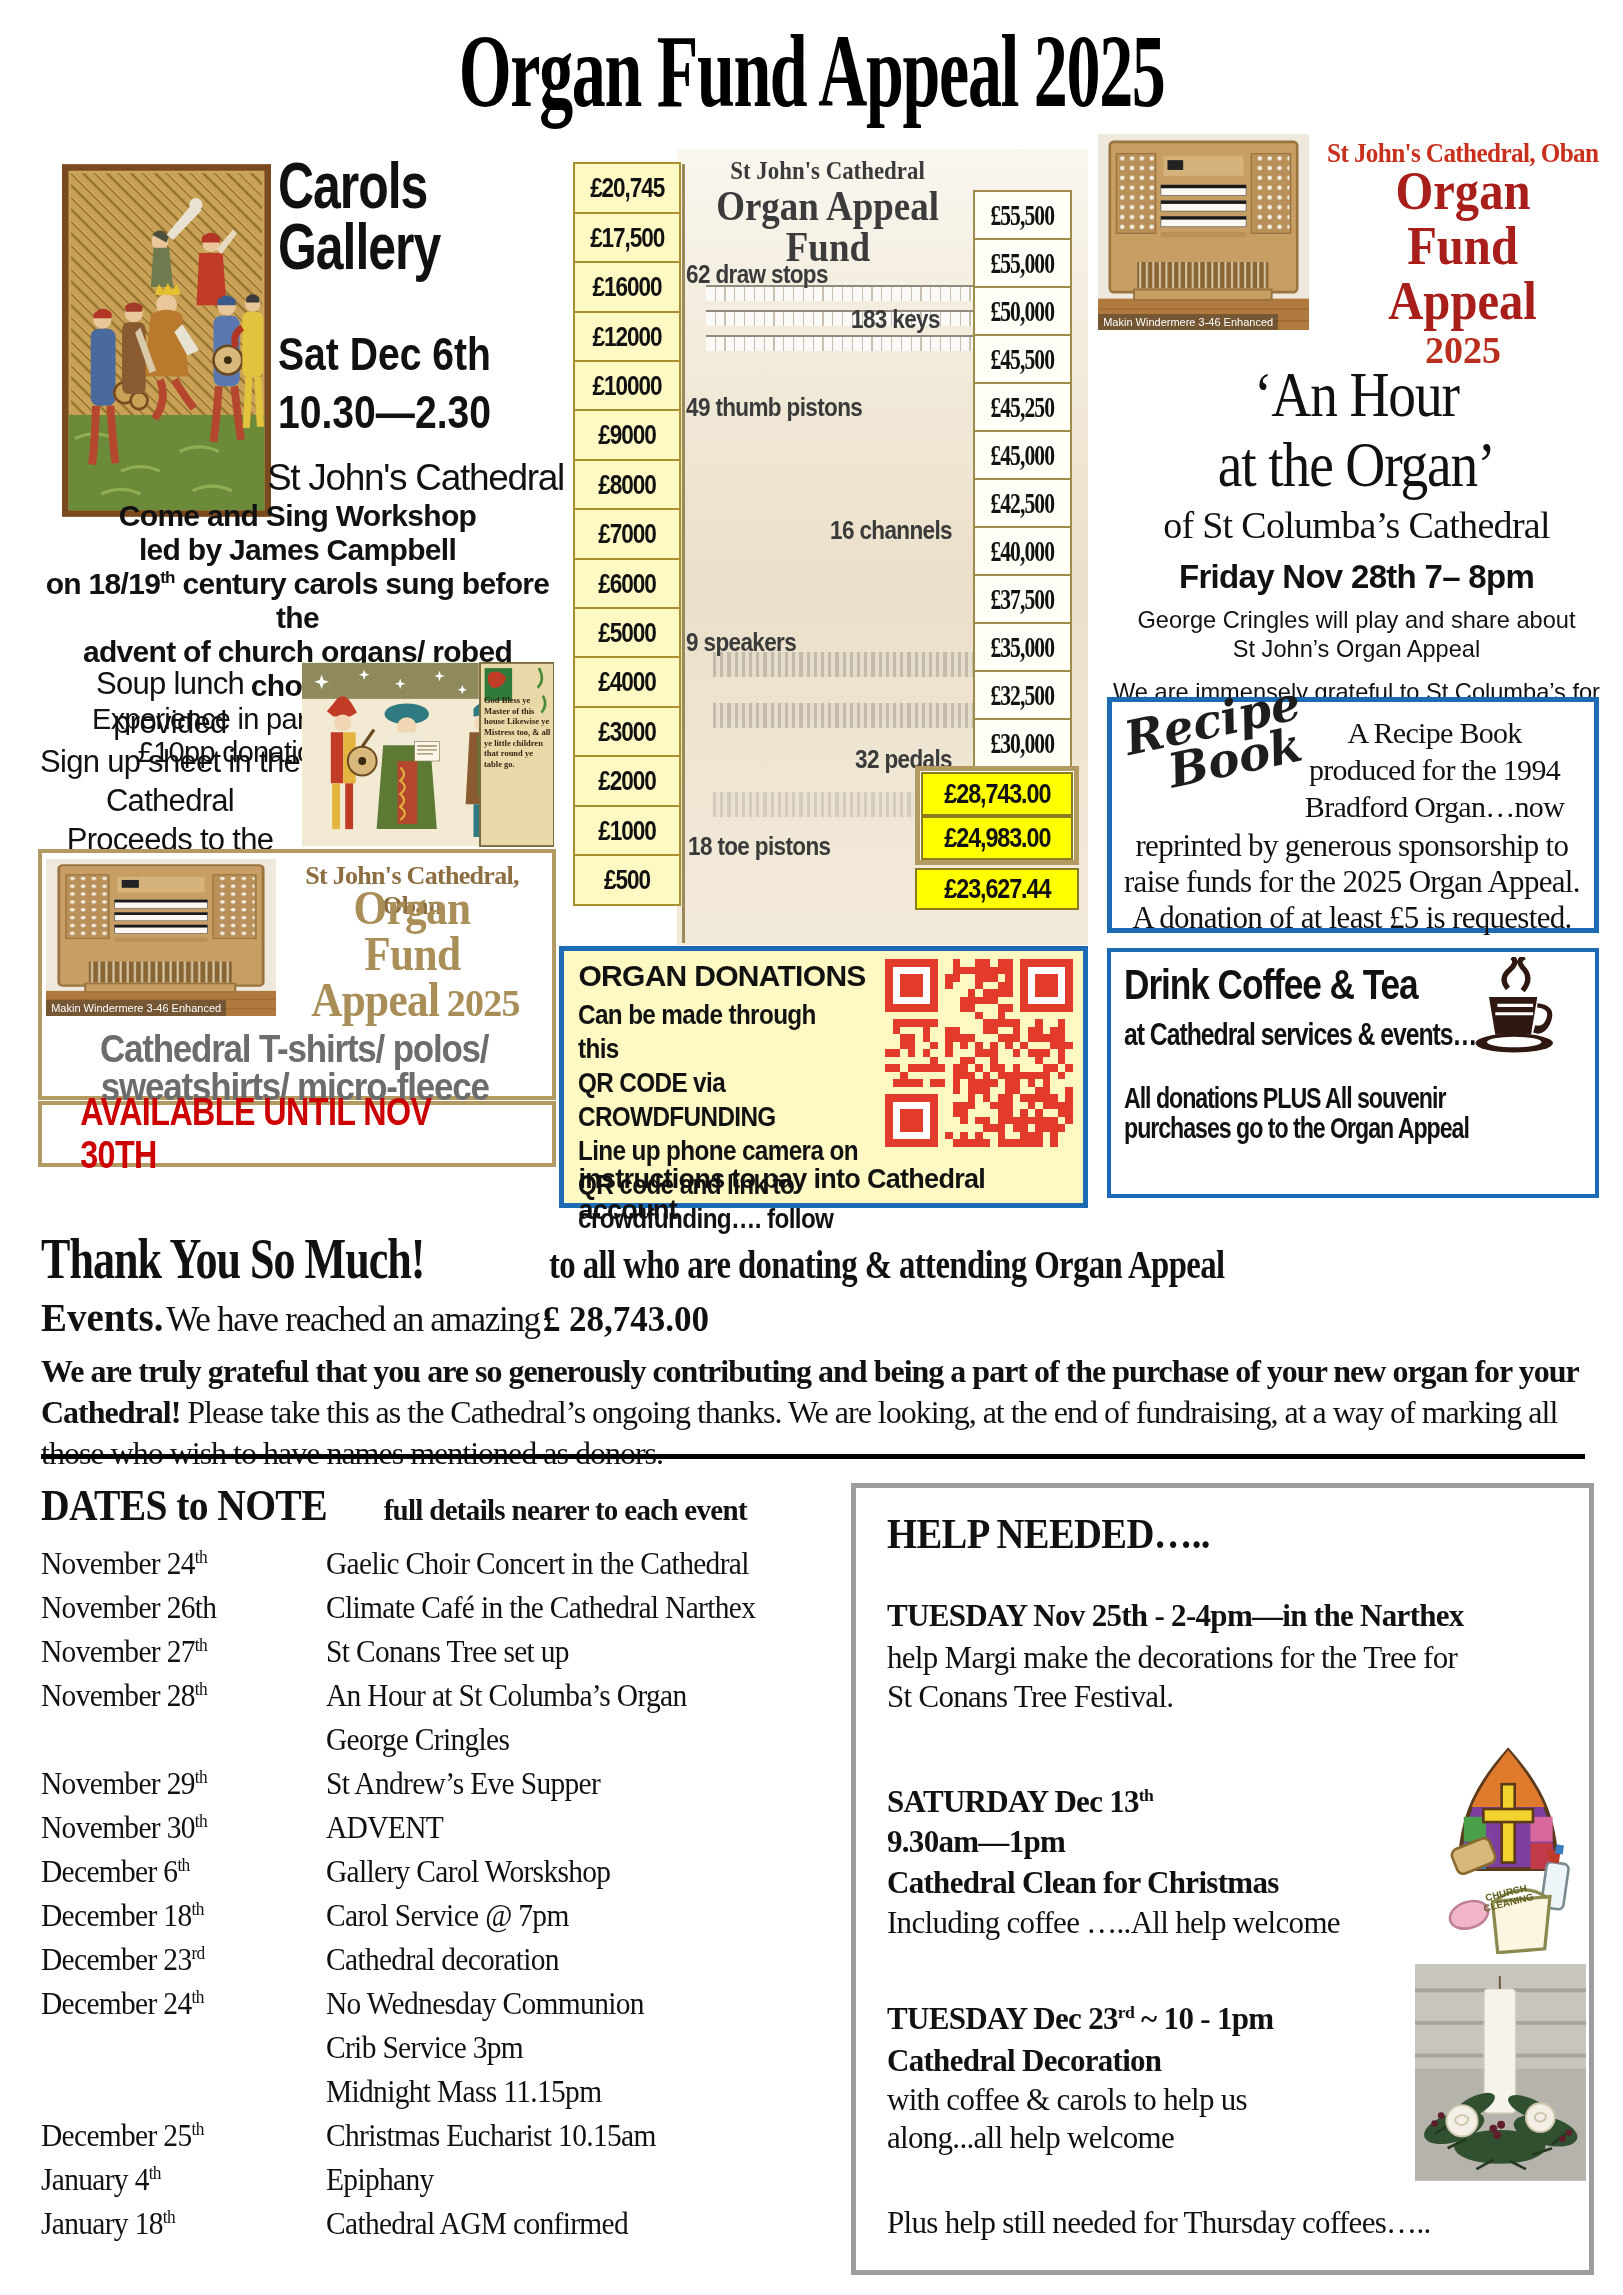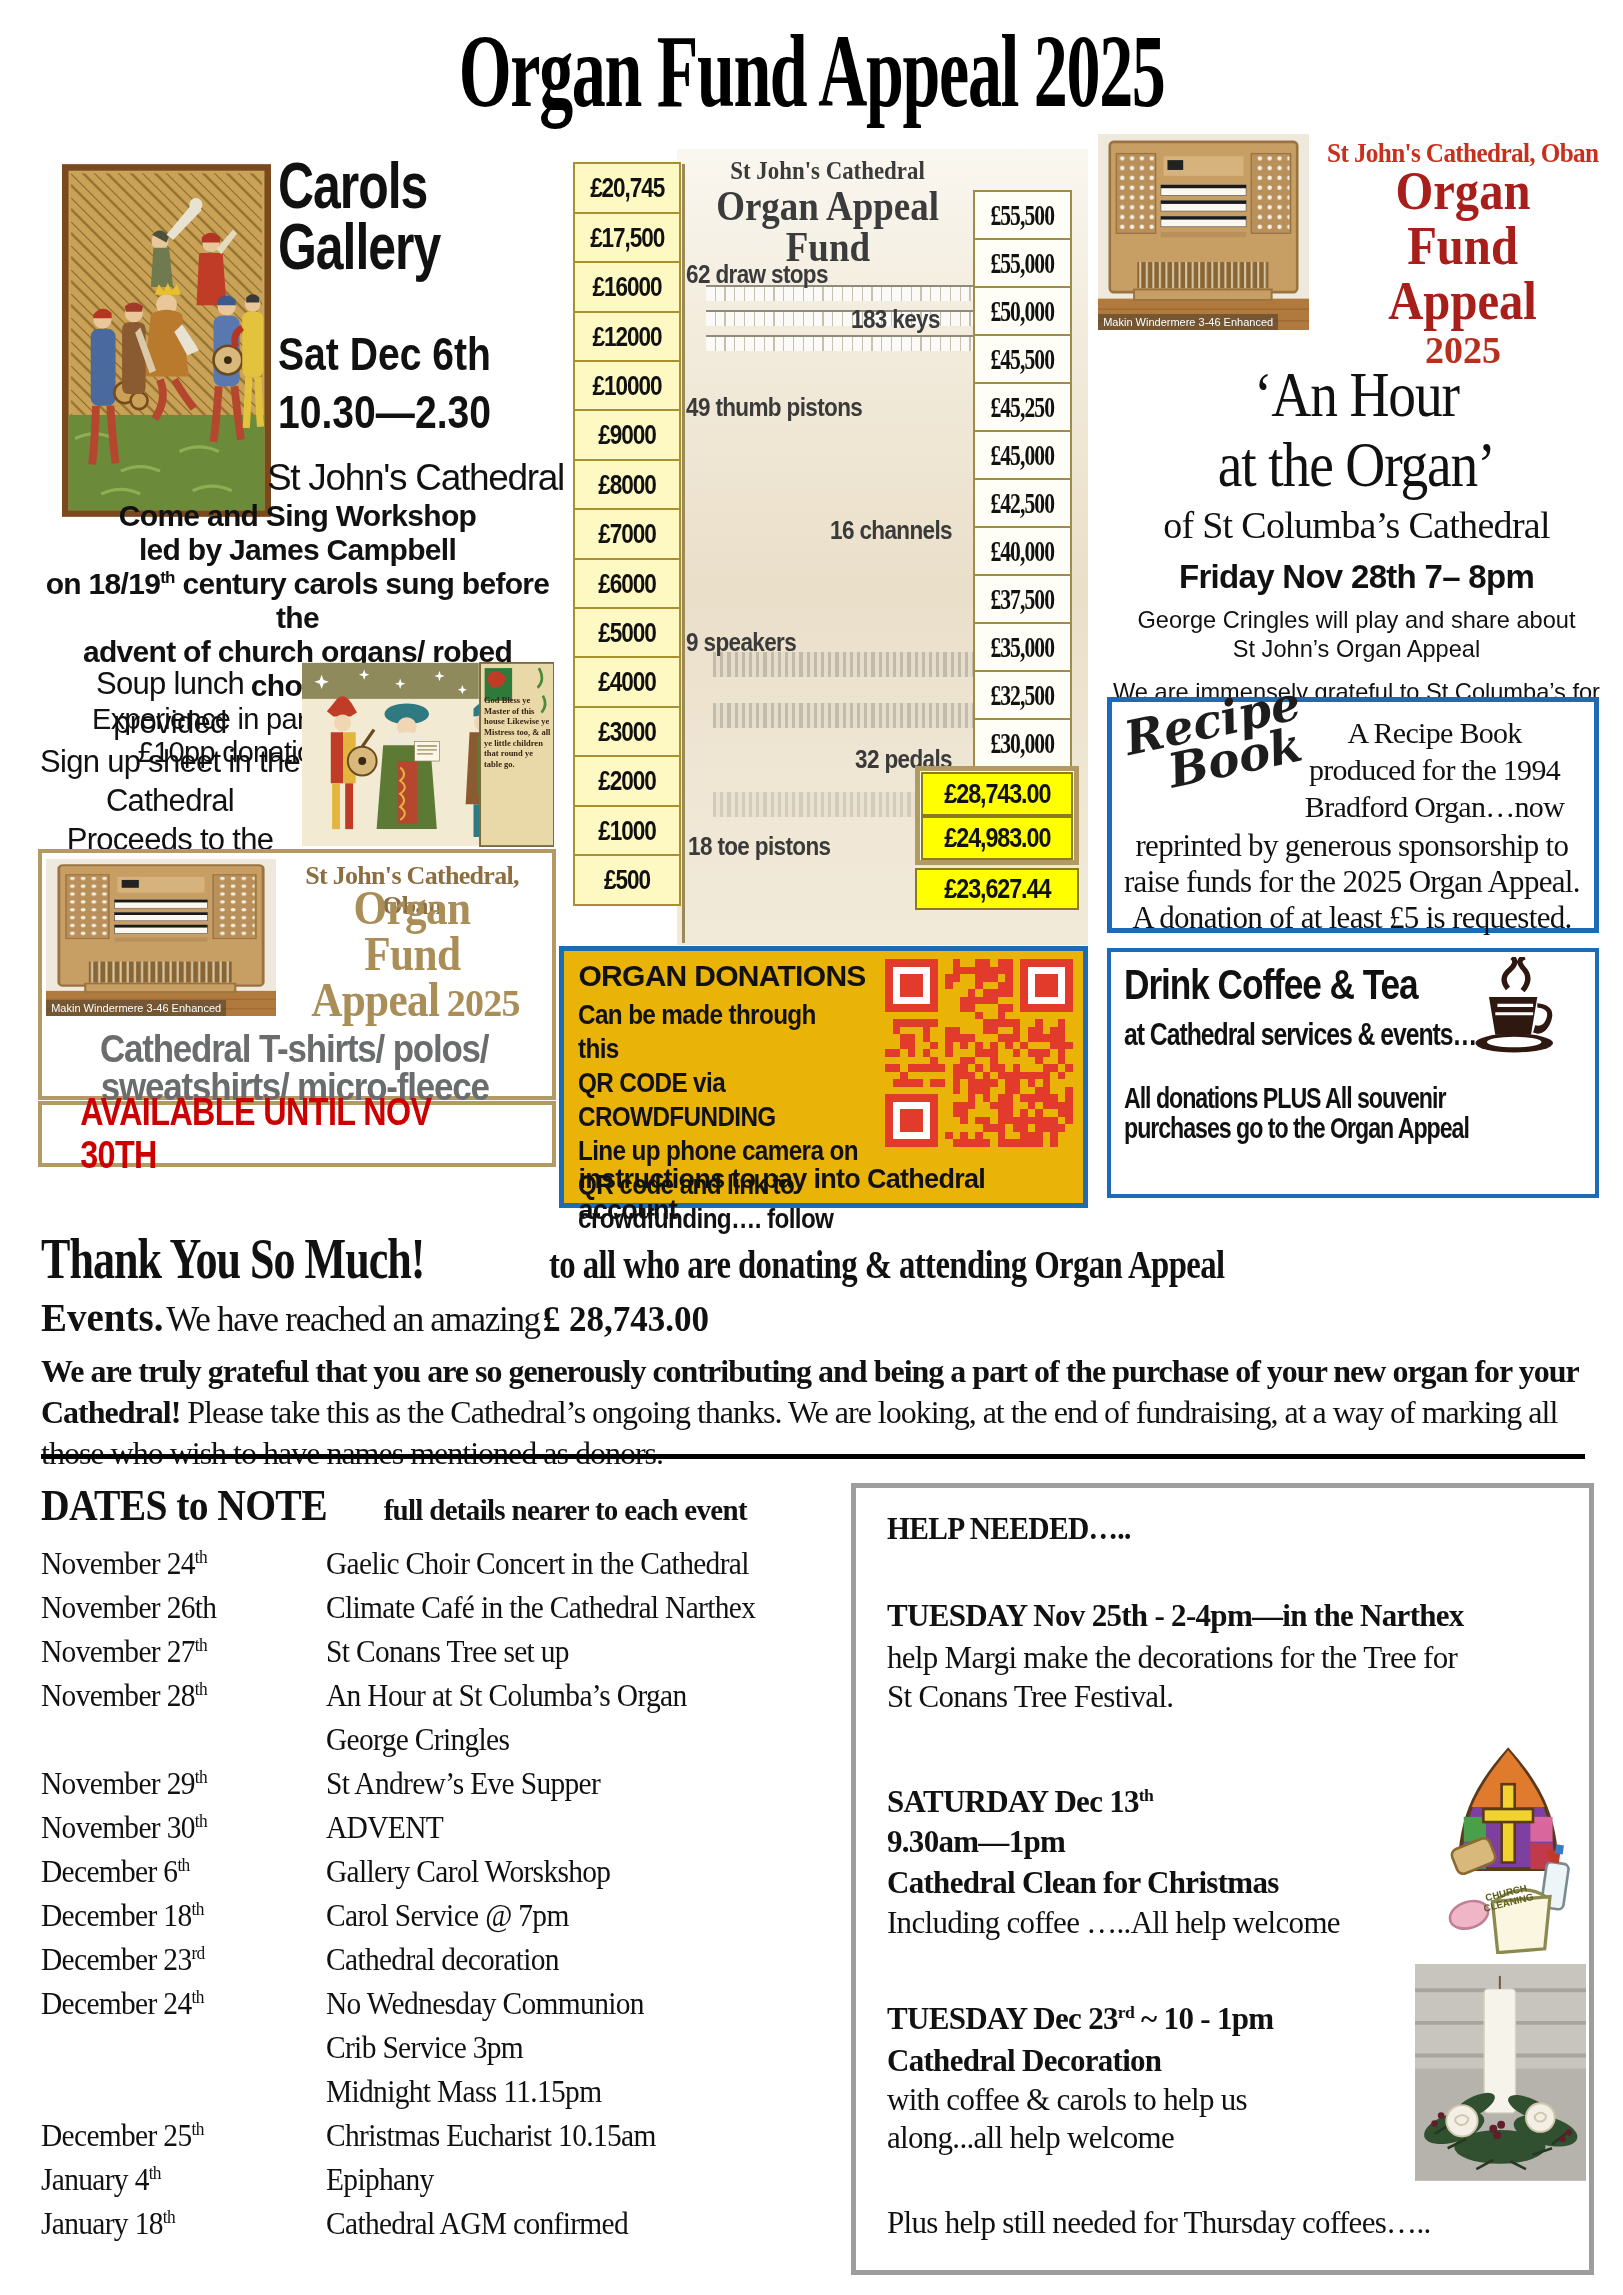--- a/index.html
+++ b/index.html
@@ -77,21 +77,21 @@
   .feat .cx{transform:scaleX(.9);}
   .totals-wrap{left:915px;top:766px;width:164px;height:99px;border:5.2px solid #b29a62;background:#fff;box-sizing:border-box;}
   .total-cell{box-sizing:border-box;height:44px;background:#ffff00;border:2px solid #8a7a20;margin:0.7px 1.3px;
     display:flex;align-items:center;justify-content:center;font:700 27.5px "Liberation Sans",sans-serif;letter-spacing:-1.3px;}
   .total-cell span{display:inline-block;transform:scaleX(.85);}
   .total-3{left:915px;top:868px;width:164px;height:42px;background:#ffff00;border:2px solid #8a7a20;box-sizing:border-box;
     display:flex;align-items:center;justify-content:center;font:700 27.5px "Liberation Sans",sans-serif;letter-spacing:-1.3px;}
   .total-3 span{display:inline-block;transform:scaleX(.85);}
 
   
-  .qr-box{left:559px;top:946px;width:529px;height:262px;border:5.9px solid #1c6bb4;box-sizing:border-box;background:#eab308;}
+  .qr-box{left:559px;top:946px;width:529px;height:262px;border:5.9px solid #1c6bb4;box-sizing:border-box;background:#fef9c3;}
   .qr-title{left:14.4px;top:7.9px;font:700 30px "Liberation Sans",sans-serif;letter-spacing:-0.7px;}
   .qr-lines{left:14.4px;top:47px;width:314px;font:600 27px "Liberation Sans",sans-serif;line-height:34px;letter-spacing:-0.7px;}
   .qr-lines div .cx{transform:scaleX(.9);}
   .qr-footer{left:14.4px;top:213px;width:487px;font:600 27px "Liberation Sans",sans-serif;letter-spacing:-0.7px;}
   .qr-code{right:10.5px;top:7.9px;width:188px;height:188px;position:absolute;}
 
   
   .ap-photo{left:1098px;top:134px;width:211px;height:196px;}
   .organ-photo{position:absolute;}
   .organ-photo svg{position:absolute;left:0;top:0;width:100%;height:100%;}
@@ -151,21 +151,21 @@
   .dt-rows{left:41px;top:1542px;width:808px;}
   .drow{display:flex;height:44px;align-items:center;font:400 31px "Liberation Serif",serif;
     letter-spacing:-0.7px;transform:scaleX(.95);transform-origin:left center;}
   .d-date{width:300px;}
   .d-date sup{font-size:18.3px;}
   .d-event{flex:1;}
 
   
   .help-box{left:851px;top:1483px;width:743px;height:792px;border:5.2px solid #9d9d9d;box-sizing:border-box;background:#fff;}
   .hp{position:absolute;left:31px;font-family:"Liberation Serif",serif;letter-spacing:-0.7px;}
-  .hp-title{top:22px;font-size:32px;font-weight:700;}
+  .hp-title{top:22px;font-size:42px;font-weight:700;}
   .hp-title .cx{transform:scaleX(.92);}
   .hp-b{font-size:31px;font-weight:700;text-align:center;}
   .hp-r{font-size:31px;font-weight:400;}
   .hp sup{font-size:17.7px;}
   .clean-img{position:absolute;left:579px;top:257px;width:147px;height:209px;}
   .clean-label{position:absolute;left:612px;top:400px;width:79px;transform:rotate(-14deg);
     font:700 9.8px "Liberation Sans",sans-serif;color:#5c5c1e;text-align:center;line-height:1.05;}
   .candle-img{position:absolute;left:559px;top:476px;width:171px;height:217px;}
 </style>
 </head>

